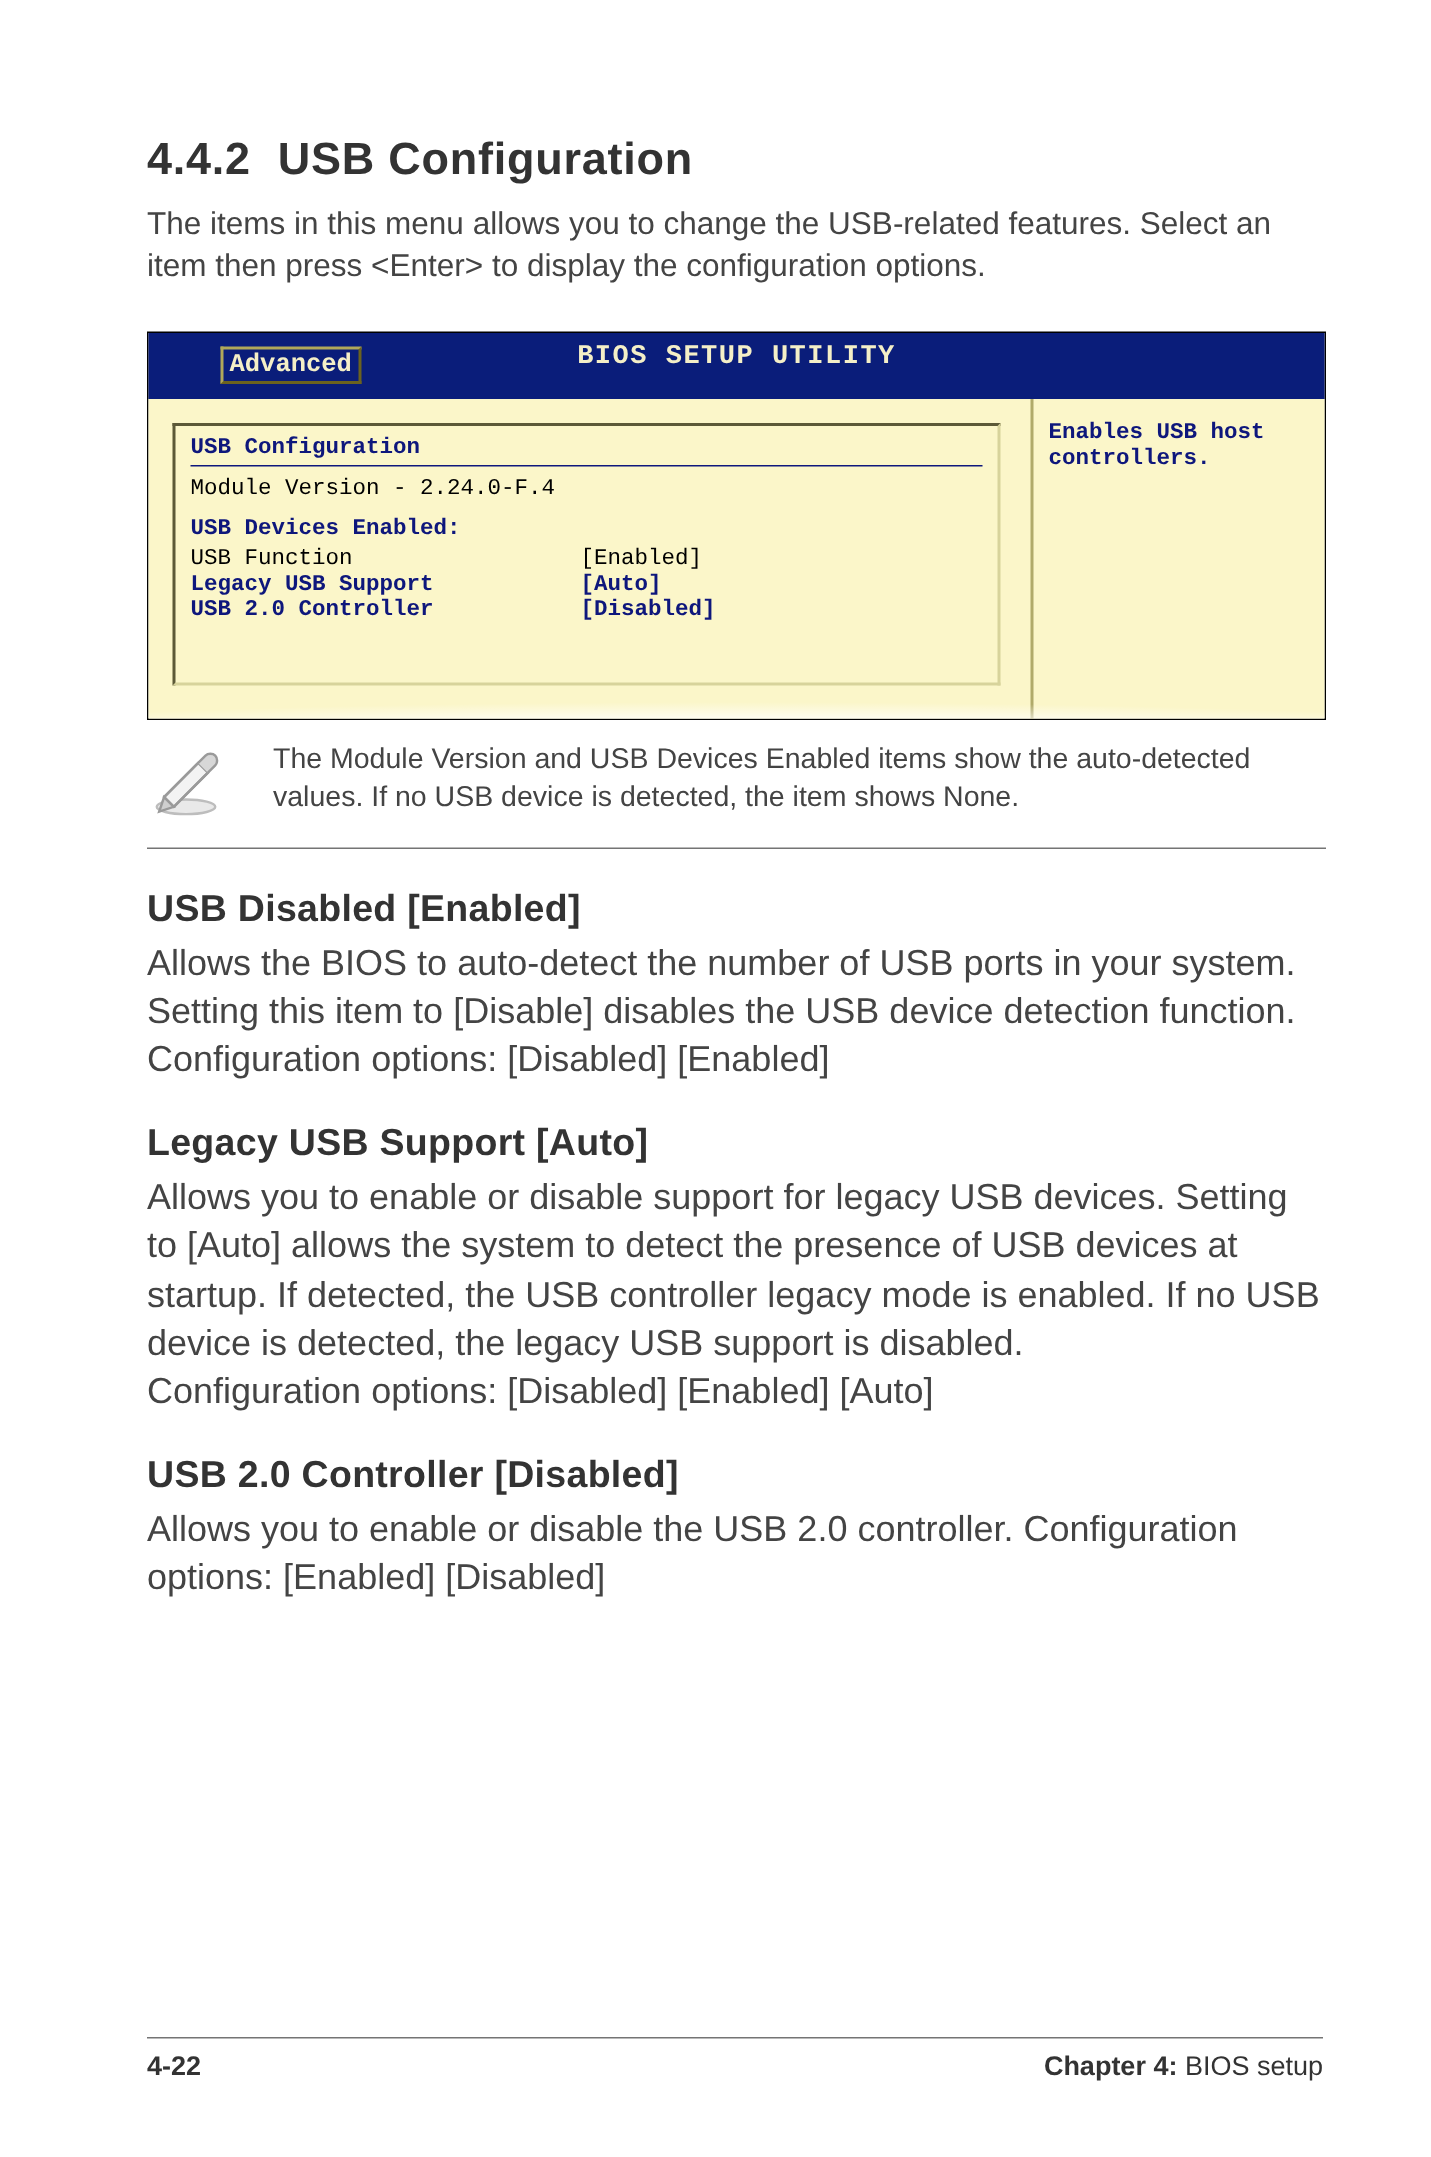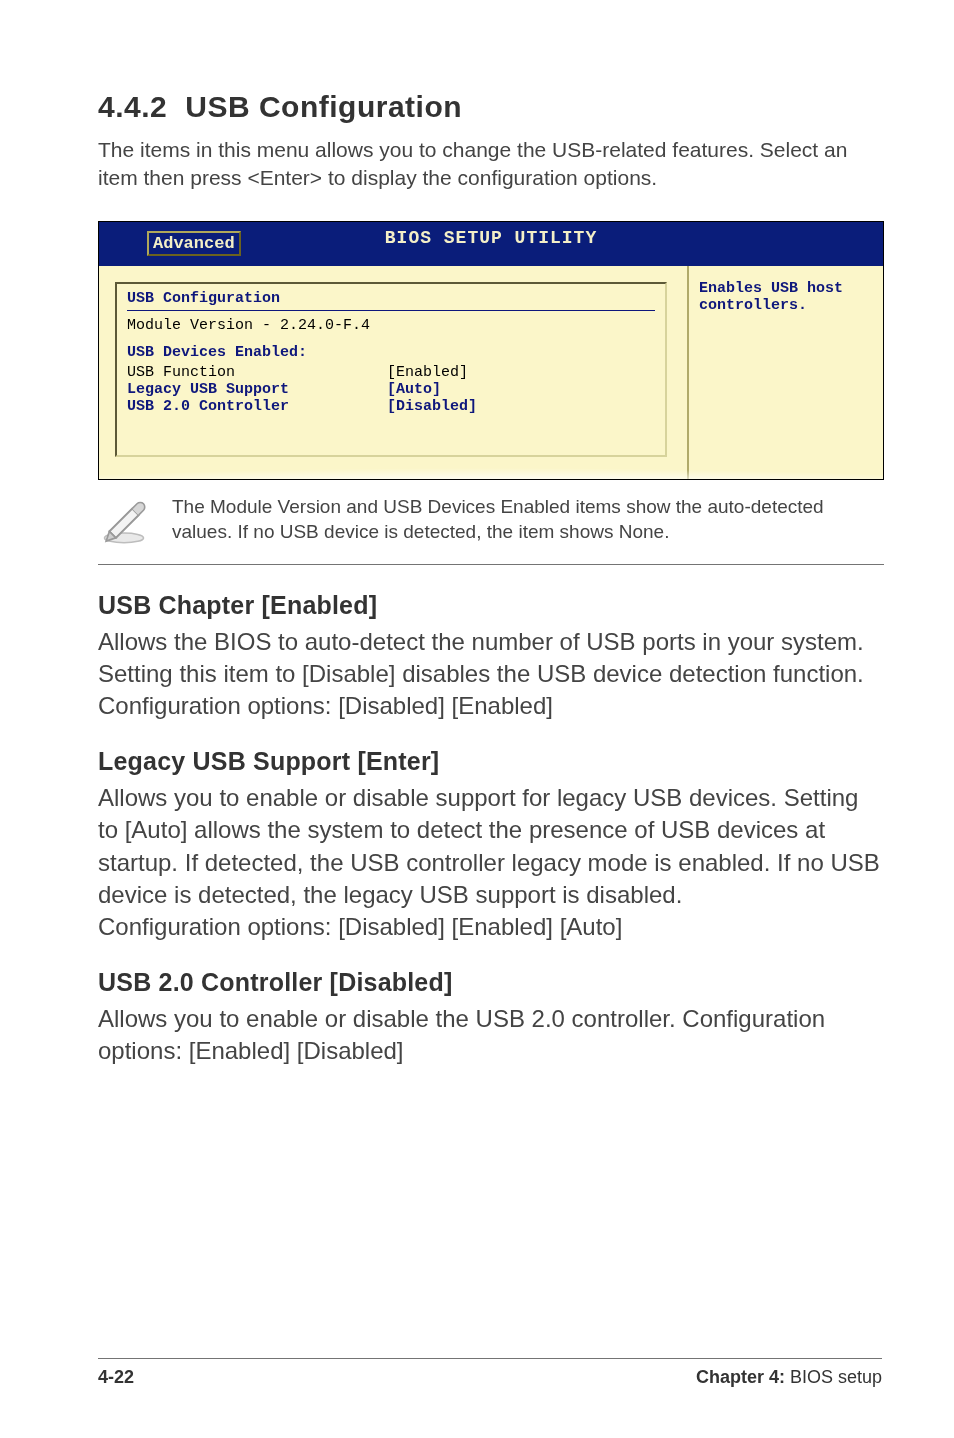--- a/index.html
+++ b/index.html
@@ -121,21 +121,21 @@
     left: 0; right: 0; bottom: 0;
     height: 55px;
     background: radial-gradient(ellipse 170% 150% at 50% 170%, #ffffff 42%, rgba(255,255,255,0) 60%);
     pointer-events: none;
   }
 
   
   .note {
     display: flex;
     align-items: flex-start;
-    gap: 22px;
+    gap: 32px;
     padding-bottom: 14px;
     border-bottom: 1px solid #747474;
     margin-bottom: 26px;
   }
   .note-icon svg { width: 52px; height: 52px; }
   .note-text {
     font-size: 19px;
     line-height: 1.35;
     color: #444444;
   }
@@ -224,24 +224,24 @@
         <ellipse cx="32" cy="54" rx="24" ry="6" fill="#e9e9e9" stroke="#bdbdbd"></ellipse>
         <path d="M14 46 L42 18 L50 26 L22 54 Z" fill="#f3f3f3"></path>
         <path d="M42 18 L48 12 C50 10 54 10 56 12 C58 14 58 18 56 20 L50 26" fill="#d7d7d7"></path>
         <path d="M14 46 L10 58 L22 54 Z" fill="#cfcfcf"></path>
         <path d="M14 46 L42 18 M22 54 L50 26"></path>
       </svg>
     </span>
     <div class="note-text">The Module Version and USB Devices Enabled items show the auto-detected values. If no USB device is detected, the item shows None.</div>
   </div>
 
-  <h2 class="setting">USB Chapter [Enabled]</h2>
+  <h2 class="setting">USB Disabled [Enabled]</h2>
   <p class="desc" style="white-space:pre-line">Allows the BIOS to auto-detect the number of USB ports in your system. Setting this item to [Disable] disables the USB device detection function. Configuration options: [Disabled] [Enabled]</p>
 
-  <h2 class="setting">Legacy USB Support [Enter]</h2>
+  <h2 class="setting">Legacy USB Support [Auto]</h2>
   <p class="desc" style="white-space:pre-line">Allows you to enable or disable support for legacy USB devices. Setting to [Auto] allows the system to detect the presence of USB devices at startup. If detected, the USB controller legacy mode is enabled. If no USB device is detected, the legacy USB support is disabled.
 Configuration options: [Disabled] [Enabled] [Auto]</p>
 
   <h2 class="setting">USB 2.0 Controller [Disabled]</h2>
   <p class="desc" style="white-space:pre-line">Allows you to enable or disable the USB 2.0 controller. Configuration options: [Enabled] [Disabled]</p>
 
 </div>
 
 <div class="footer">
   <div class="footer-rule"></div>

